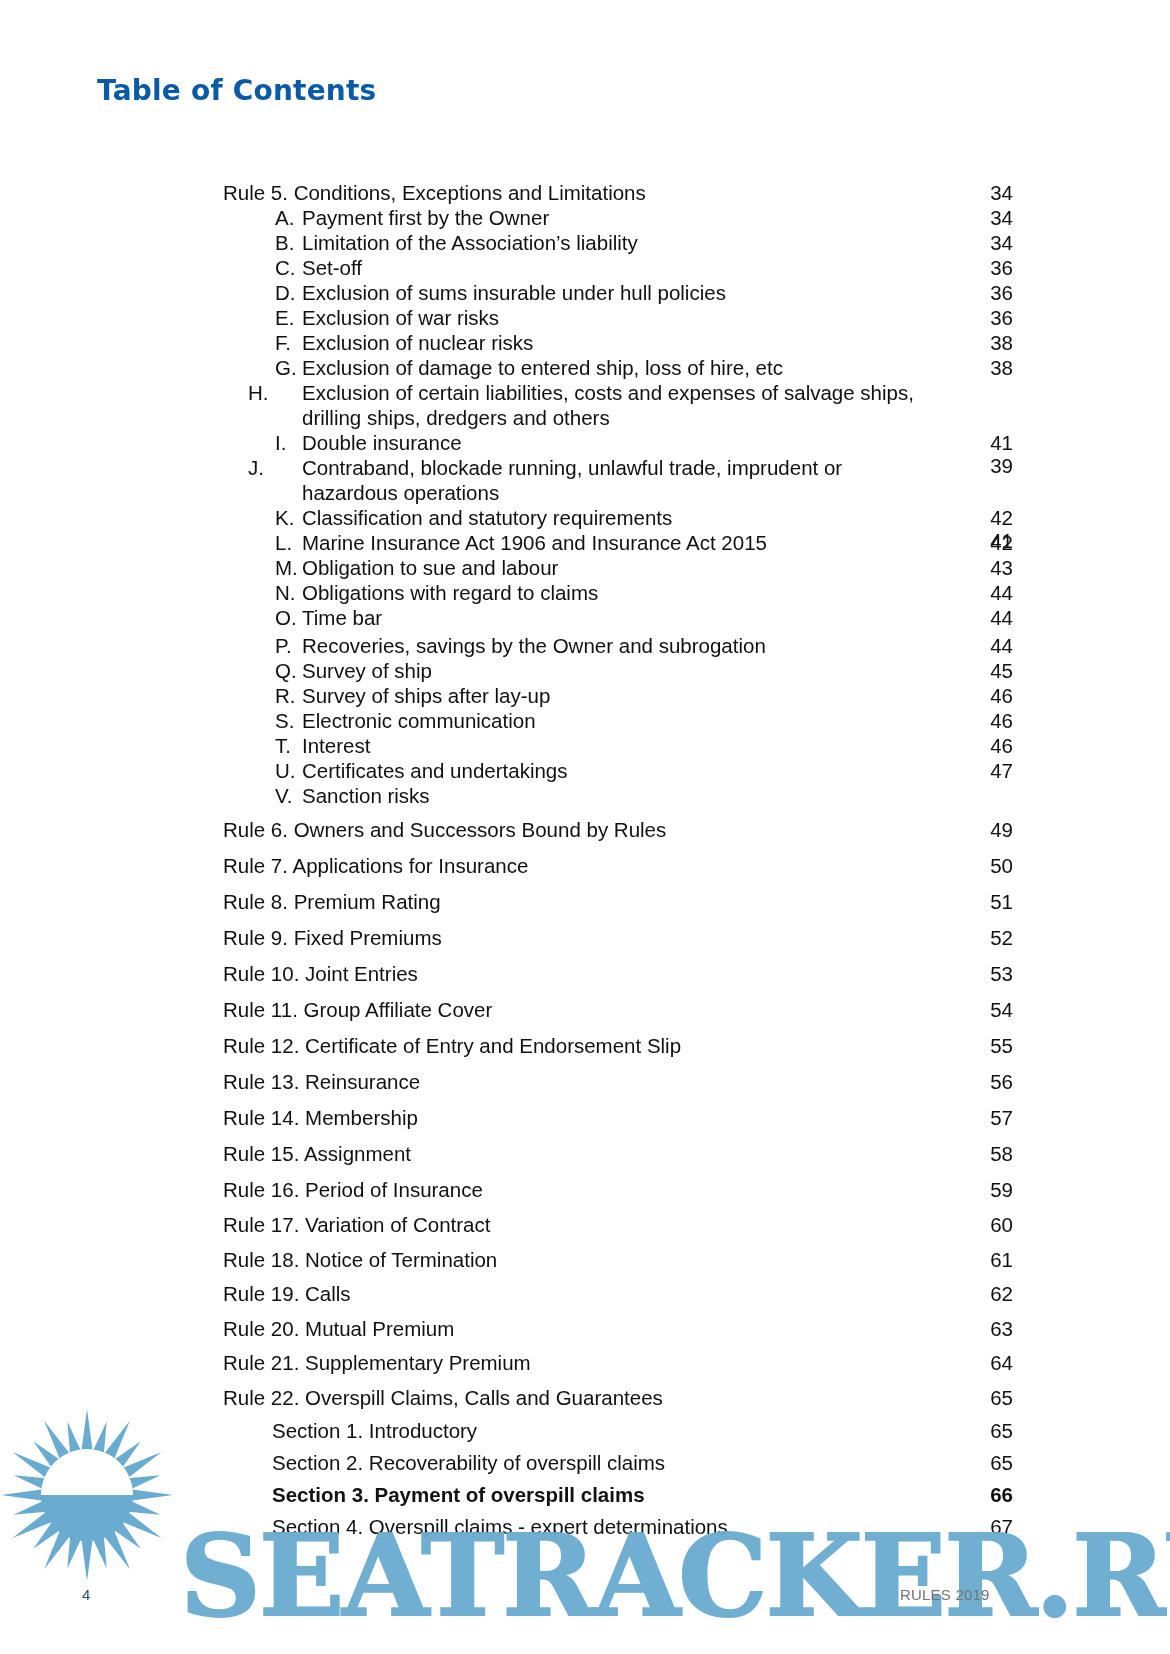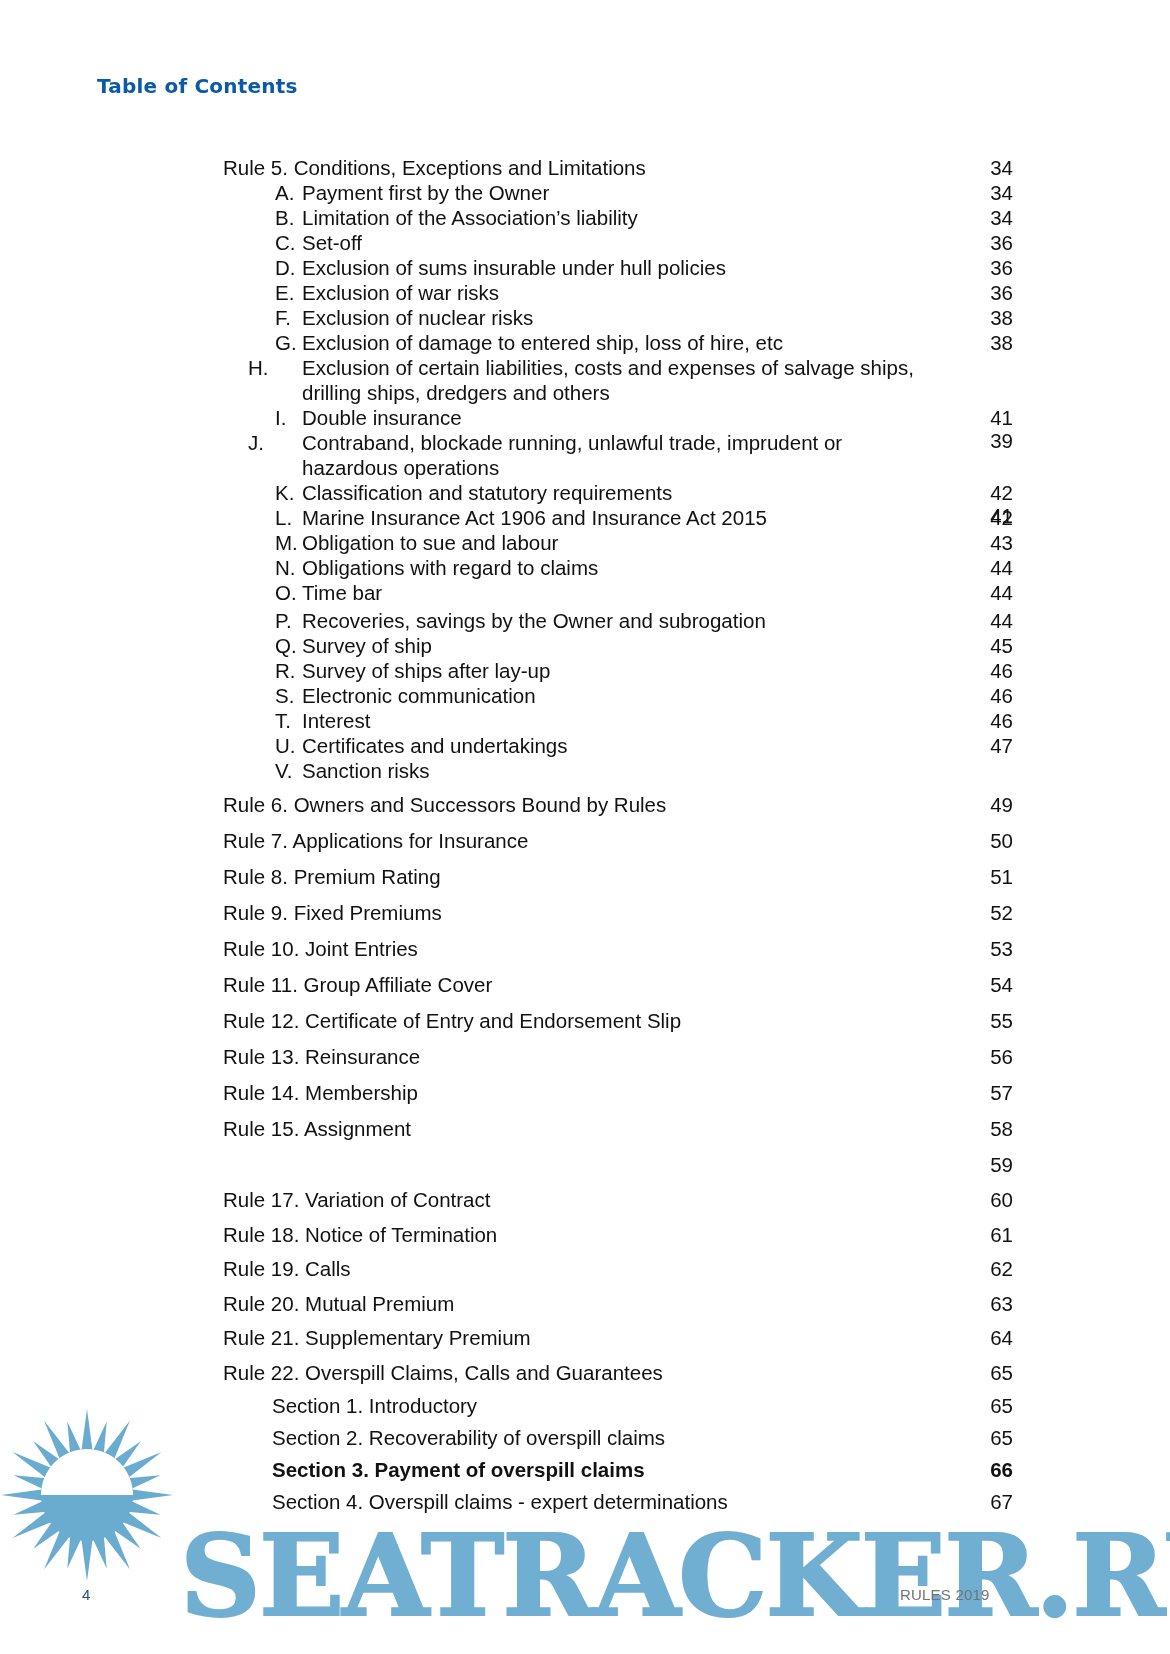--- a/index.html
+++ b/index.html
@@ -14,21 +14,21 @@
       overflow: hidden;
       font-family: "Liberation Sans", sans-serif;
       color: #111111;
     }
     .page-title {
       position: absolute;
       left: 97px;
       top: 74px;
       font-family: "DejaVu Sans", sans-serif;
       font-weight: bold;
-      font-size: 20px;
+      font-size: 28px;
       color: #0b5aa6;
       letter-spacing: 0.2px;
       margin: 0;
     }
     .toc {
       position: absolute;
       left: 223px;
       top: 155px;
       width: 790px;
     }
@@ -120,21 +120,21 @@
       -webkit-text-stroke: 2px #6aabd0;
     }
   </style>
 </head>
 <body>
 
 <h1 class="page-title">Table of Contents</h1>
 
 <div class="toc">
 
-  <a class="toc-row lvl1-top" style="height:25px;line-height:25px;">
+  <a class="toc-row lvl1-top" style="height:25px;line-height:25px;margin-top:25px;">
     <span class="label">Rule 5. Conditions, Exceptions and Limitations</span>
     <span class="page">34</span>
   </a>
 
   <div id="rule5-items">
       <a class="toc-row lvl2">
         <span class="label"><span class="letter">A.</span><span>Payment first by the Owner</span></span>
         <span class="page">34</span>
       </a>
       <a class="toc-row lvl2">
@@ -260,20 +260,21 @@
       </a>
       <a class="toc-row lvl1">
         <span class="label">Rule 14. Membership</span>
         <span class="page">57</span>
       </a>
       <a class="toc-row lvl1">
         <span class="label">Rule 15. Assignment</span>
         <span class="page">58</span>
       </a>
       <a class="toc-row lvl1">
+        <span class="label">Rule 16. Period of Insurance</span>
         <span class="page">59</span>
       </a>
       <a class="toc-row lvl1" style="height: 34.5px; line-height: 34.5px;">
         <span class="label">Rule 17. Variation of Contract</span>
         <span class="page">60</span>
       </a>
       <a class="toc-row lvl1" style="height: 34.5px; line-height: 34.5px;">
         <span class="label">Rule 18. Notice of Termination</span>
         <span class="page">61</span>
       </a>

